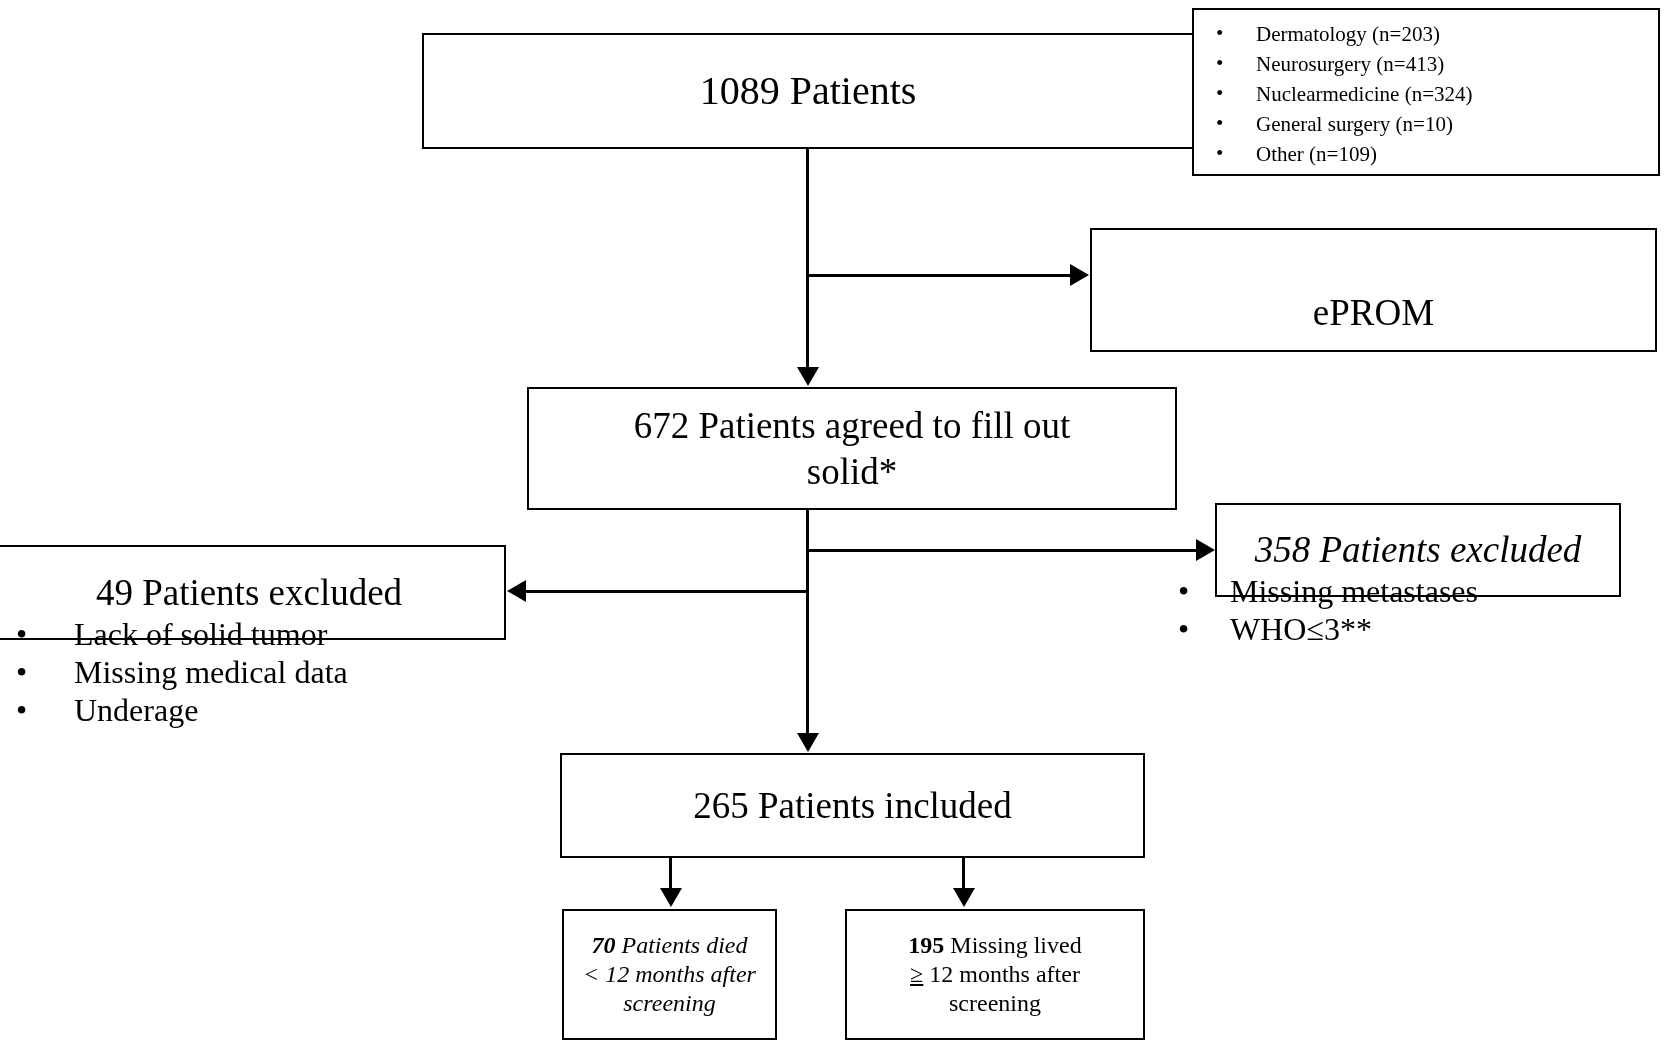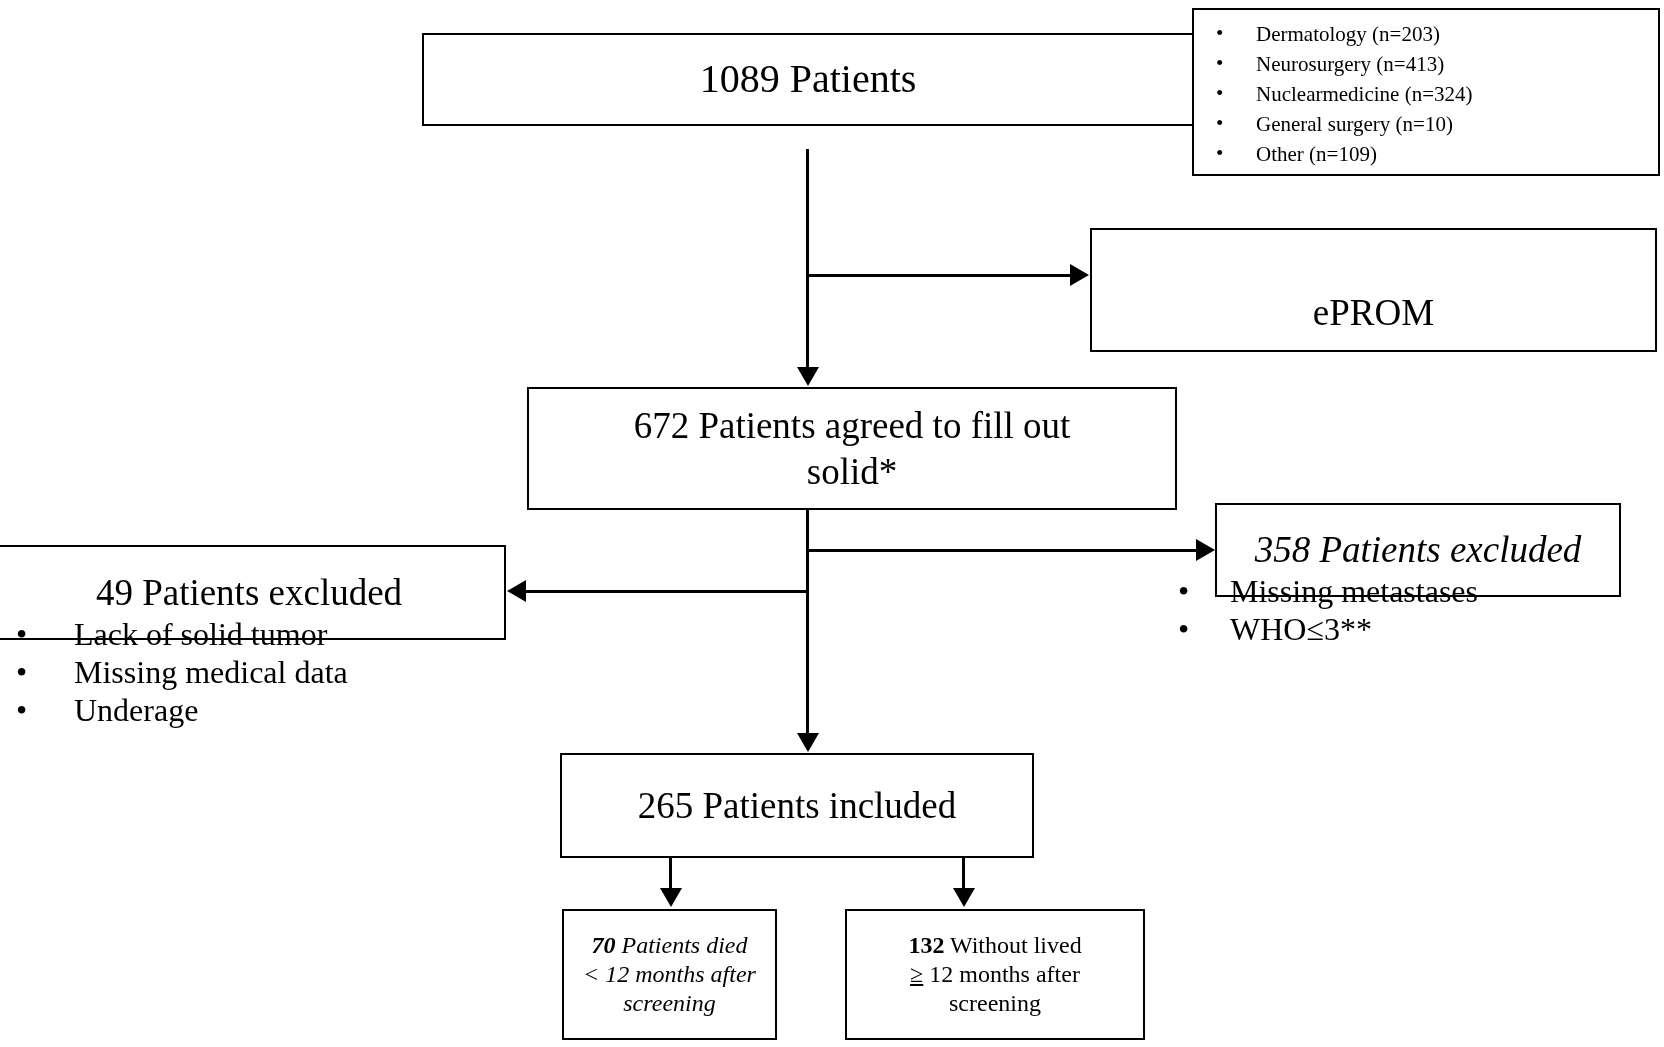--- a/index.html
+++ b/index.html
@@ -31,27 +31,27 @@
     line-height: 1.22;
     z-index: 3;
   }
   .box .inner {
     width: 100%;
     padding: 0 10px;
     box-sizing: border-box;
   }
 
   
-  #box-total      { left: 422px;  top: 33px;   width: 772px;  height: 93px; font-size: 40px; }
+  #box-total      { left: 422px;  top: 33px;   width: 772px;  height: 116px; font-size: 40px; }
   #box-sources    { left: 1192px; top: 8px;    width: 468px;  height: 168px; }
   #box-nouse      { left: 1090px; top: 228px;  width: 567px;  height: 124px; font-size: 37px; }
   #box-agreed     { left: 527px;  top: 387px;  width: 650px;  height: 123px; font-size: 37px; }
   #box-excl-right { left: 1215px; top: 503px;  width: 406px;  height: 94px;  font-size: 37px; font-style: italic; }
   #box-excl-left  { left: -8px;   top: 545px;  width: 514px;  height: 95px;  font-size: 37px; }
-  #box-included   { left: 560px;  top: 753px;  width: 474px;  height: 105px; font-size: 37px; justify-content: flex-end; }
+  #box-included   { left: 560px;  top: 753px;  width: 585px;  height: 105px; font-size: 37px; justify-content: flex-end; }
   #box-died       { left: 562px;  top: 909px;  width: 215px;  height: 131px; font-size: 24px; font-style: italic; }
   #box-lived      { left: 845px;  top: 909px;  width: 300px;  height: 131px; font-size: 24px; }
 
   
   .srclist {
     list-style: none;
     margin: 0;
     padding: 6px 0 0 22px;
     width: 100%;
     text-align: left;
@@ -229,19 +229,19 @@
   <div class="box" id="box-died">
     <div class="inner">
       <span class="bold">70</span><span> Patients died</span><br>
       <span>&lt; 12 months after</span><br>
       <span>screening</span>
     </div>
   </div>
 
   <div class="box" id="box-lived">
     <div class="inner">
-      <span class="bold">132</span><span> Without lived</span><br>
+      <span class="bold">195</span><span> Missing lived</span><br>
       <span class="uline">≥</span><span> 12 months after</span><br>
       <span>screening</span>
     </div>
   </div>
 
 </div>
 
 </body></html>

